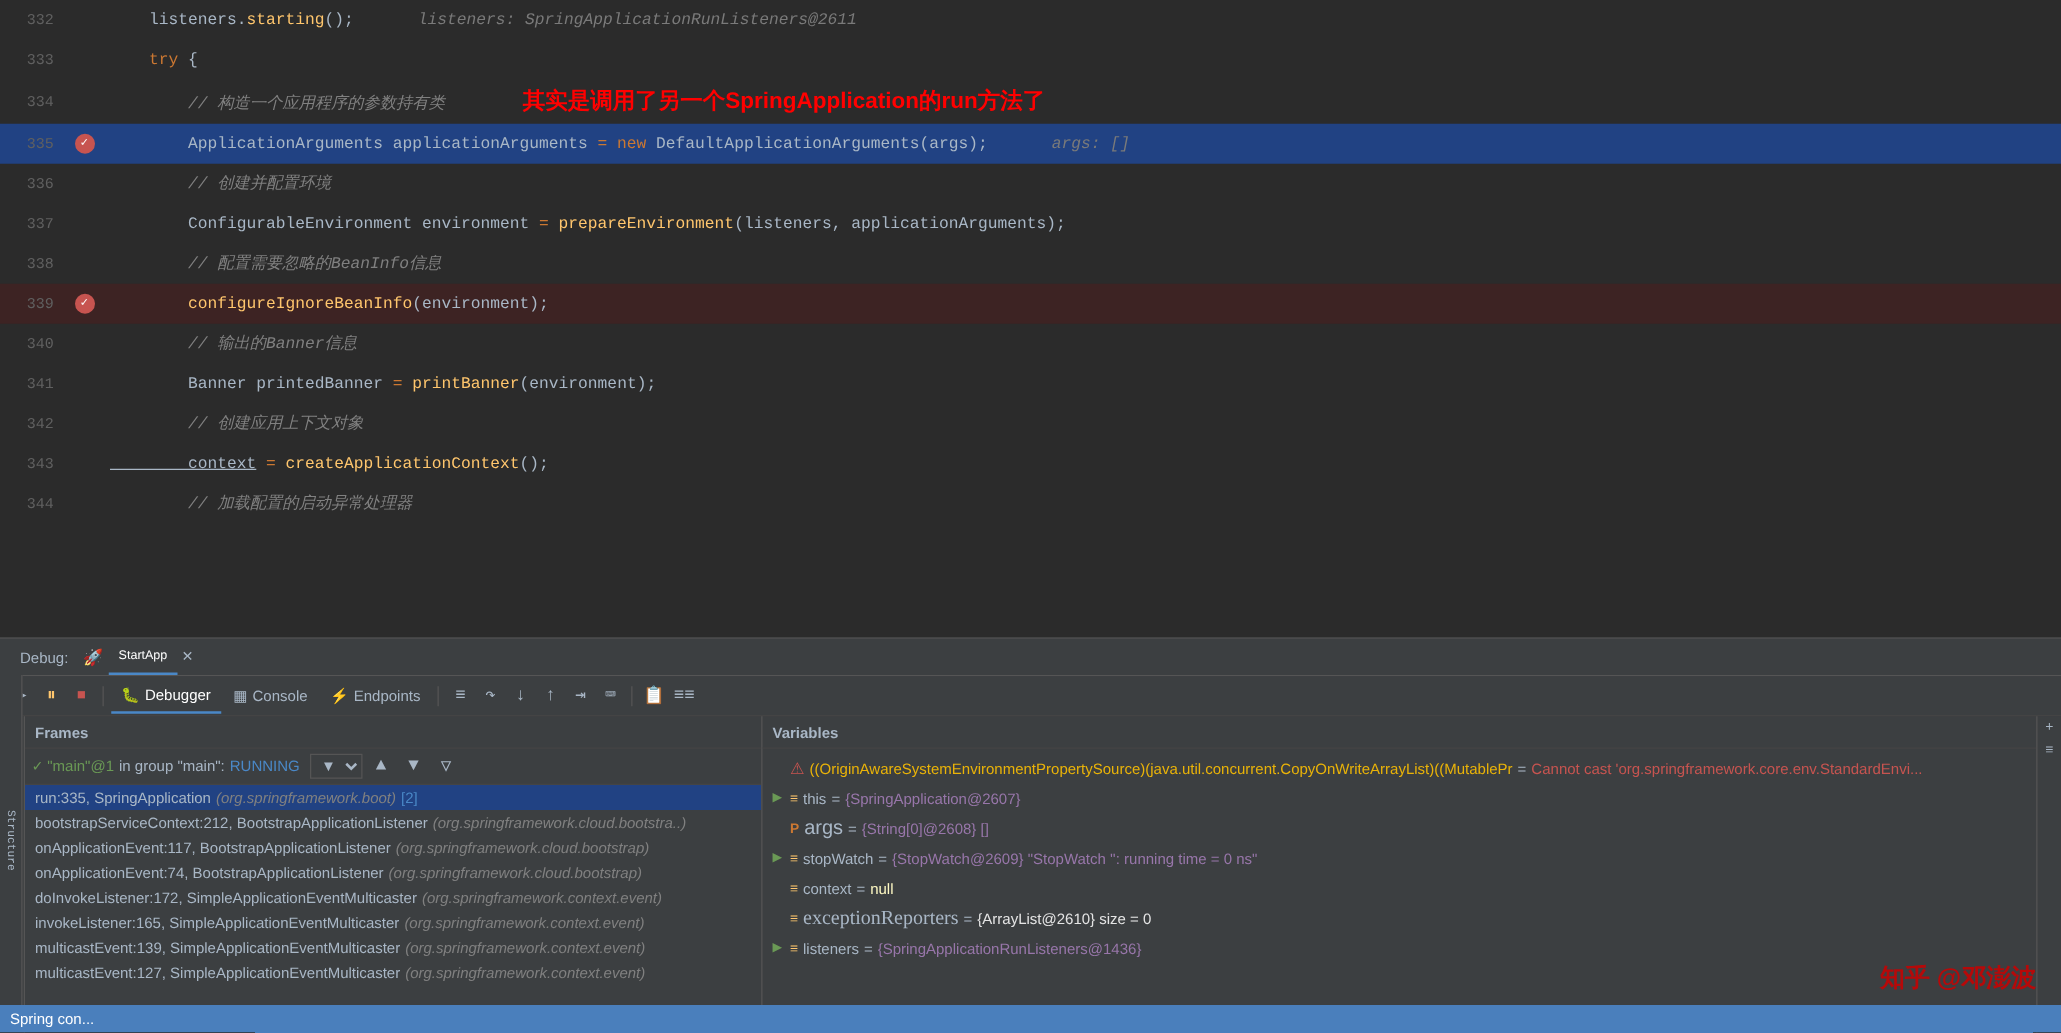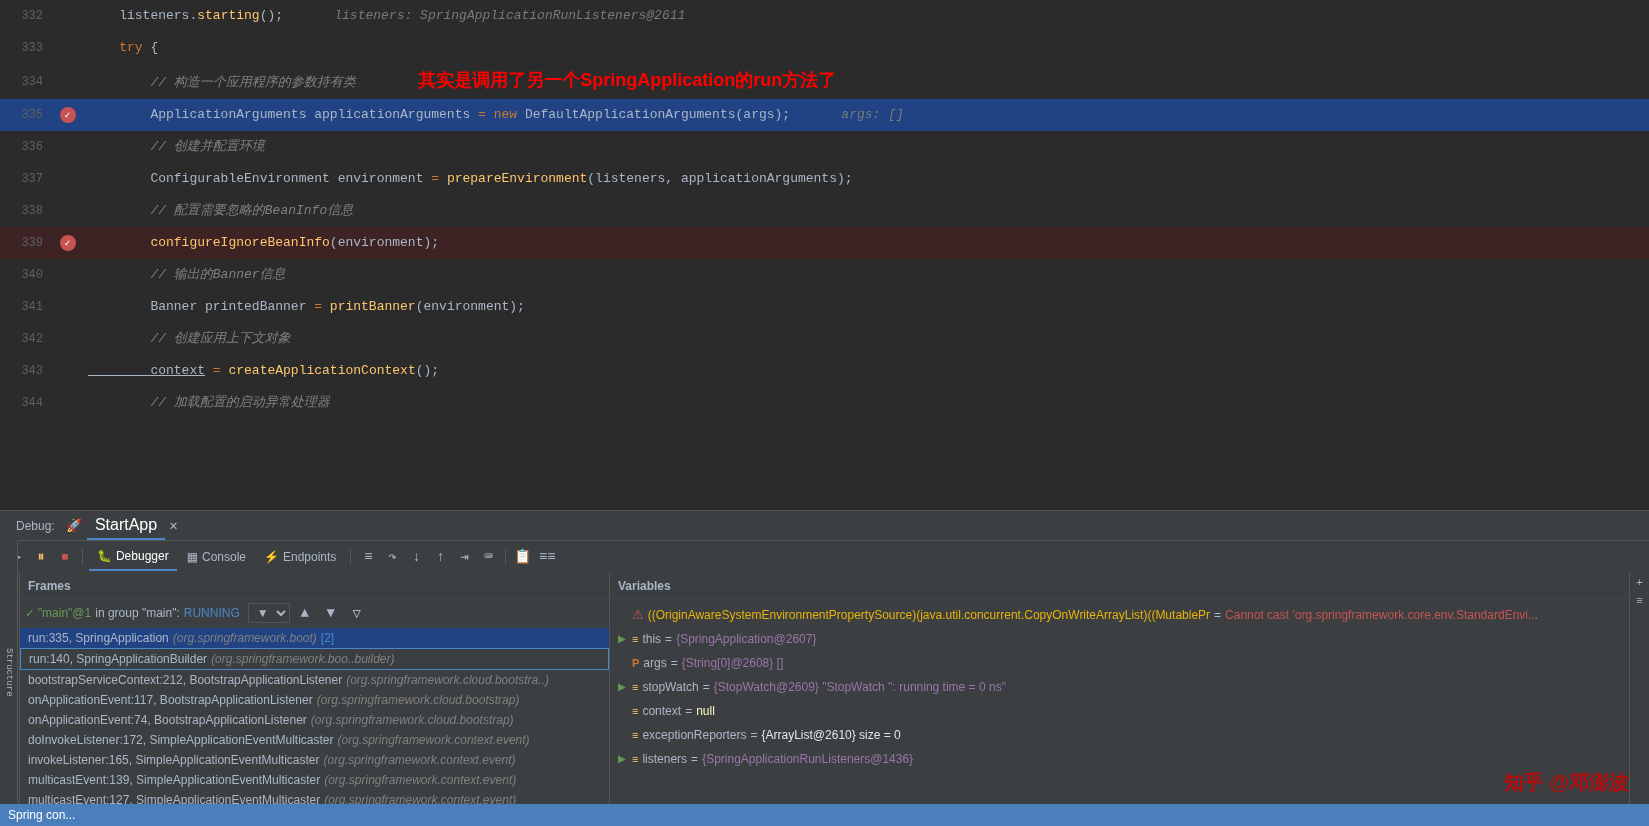--- a/index.html
+++ b/index.html
@@ -156,21 +156,21 @@
       <div class="code-content"><span class="comment">        // 加载配置的启动异常处理器</span></div>
     </div>
 
   </div>
 
   <div class="debug-panel">
 
     <div class="debug-tab-bar">
       <span class="debug-tab" style="color:#a9b7c6; font-family:Arial,sans-serif; font-size:12px;">Debug:</span>
       <span style="color:#4a88c7; font-size:13px;">🚀</span>
-      <span class="debug-tab active" style="font-family:Arial,sans-serif; font-size:16px;">StartApp</span>
+      <span class="debug-tab active" style="font-family:Arial,sans-serif; font-size:10px;">StartApp</span>
       <span style="color:#a9b7c6; font-size:14px; cursor:pointer;">✕</span>
     </div>
 
     <div class="debug-toolbar">
 
       <div class="toolbar-btn" title="Resume">▶</div>
       <div class="toolbar-btn" style="color:#ffc66d;">⏸</div>
       <div class="toolbar-btn" style="color:#c75450;">⏹</div>
       <div class="toolbar-sep"></div>
       <div style="display:flex; align-items:center; gap:2px;">
@@ -227,24 +227,20 @@
         </div>
 
         <div class="frame-scroll">
 
           <div class="frame-item selected">
             <span style="color:#a9b7c6;text-align:center;">run:335, SpringApplication </span>
               <span style="color:#808080; font-style:italic;">(org.springframework.boot)</span>
               <span style="color:#4a88c7;"> [2]</span>
           </div>
 
-          <div class="frame-item" style="border: 1px solid #4a88c7;">
-            <span style="color:#a9b7c6;">run:140, SpringApplicationBuilder </span>
-              <span style="color:#808080; font-style:italic;">(org.springframework.boo..builder)</span>
-          </div>
 
           <div class="frame-item">
             <span style="color:#a9b7c6;">bootstrapServiceContext:212, BootstrapApplicationListener </span>
               <span style="color:#808080; font-style:italic;">(org.springframework.cloud.bootstra..)</span>
           </div>
 
           <div class="frame-item">
             <span style="color:#a9b7c6;">onApplicationEvent:117, BootstrapApplicationListener </span>
               <span style="color:#808080; font-style:italic;">(org.springframework.cloud.bootstrap)</span>
           </div>
@@ -295,21 +291,21 @@
             <span class="var-expand">▶</span>
             <span style="color:#ffc66d; font-size:11px; font-family:Arial;">≡</span>
             <span class="var-name" style="font-family:Arial,sans-serif; font-size:12px;">this</span>
             <span class="var-eq" style="font-family:Arial,sans-serif; font-size:12px;"> = </span>
             <span style="color:#9876aa; font-family:Arial,sans-serif; font-size:12px;">{SpringApplication@2607}</span>
           </div>
 
           <div class="var-item">
             <span class="var-expand"></span>
             <span style="color:#cc7832; font-size:11px; font-family:Arial; font-weight:bold;">P</span>
-            <span class="var-name" style="font-family:Arial,sans-serif; font-size:12px;">args</span>
+            <span class="var-name" style="font-family:Arial,sans-serif; font-size:16px;">args</span>
             <span class="var-eq" style="font-family:Arial,sans-serif; font-size:12px;"> = </span>
             <span style="color:#9876aa; font-family:Arial,sans-serif; font-size:12px;">{String[0]@2608} []</span>
           </div>
 
           <div class="var-item">
             <span class="var-expand">▶</span>
             <span style="color:#ffc66d; font-size:11px; font-family:Arial;">≡</span>
             <span class="var-name" style="font-family:Arial,sans-serif; font-size:12px;">stopWatch</span>
             <span class="var-eq" style="font-family:Arial,sans-serif; font-size:12px;"> = </span>
             <span style="color:#9876aa; font-family:Arial,sans-serif; font-size:12px;">{StopWatch@2609} "StopWatch '': running time = 0 ns"</span>
@@ -319,21 +315,21 @@
             <span class="var-expand"></span>
             <span style="color:#ffc66d; font-size:11px; font-family:Arial;">≡</span>
             <span class="var-name" style="font-family:Arial,sans-serif; font-size:12px;">context</span>
             <span class="var-eq" style="font-family:Arial,sans-serif; font-size:12px;"> = </span>
             <span style="color:#fef9c3; font-family:Arial,sans-serif; font-size:12px;">null</span>
           </div>
 
           <div class="var-item">
             <span class="var-expand"></span>
             <span style="color:#ffc66d; font-size:11px; font-family:Arial;">≡</span>
-            <span class="var-name" style="font-family:Liberation Sans, sans-serif; font-size:12px;">exceptionReporters</span>
+            <span class="var-name" style="font-family:Liberation Serif, serif; font-size:16px;">exceptionReporters</span>
             <span class="var-eq" style="font-family:Arial,sans-serif; font-size:12px;"> = </span>
             <span style="color:#e5e5e5; font-family:Arial,sans-serif; font-size:12px;">{ArrayList@2610} size = 0</span>
           </div>
 
           <div class="var-item">
             <span class="var-expand">▶</span>
             <span style="color:#ffc66d; font-size:11px; font-family:Arial;">≡</span>
             <span class="var-name" style="font-family:Arial,sans-serif; font-size:12px;">listeners</span>
             <span class="var-eq" style="font-family:Arial,sans-serif; font-size:12px;"> = </span>
             <span style="color:#9876aa; font-family:Arial,sans-serif; font-size:12px;">{SpringApplicationRunListeners@1436}</span>

